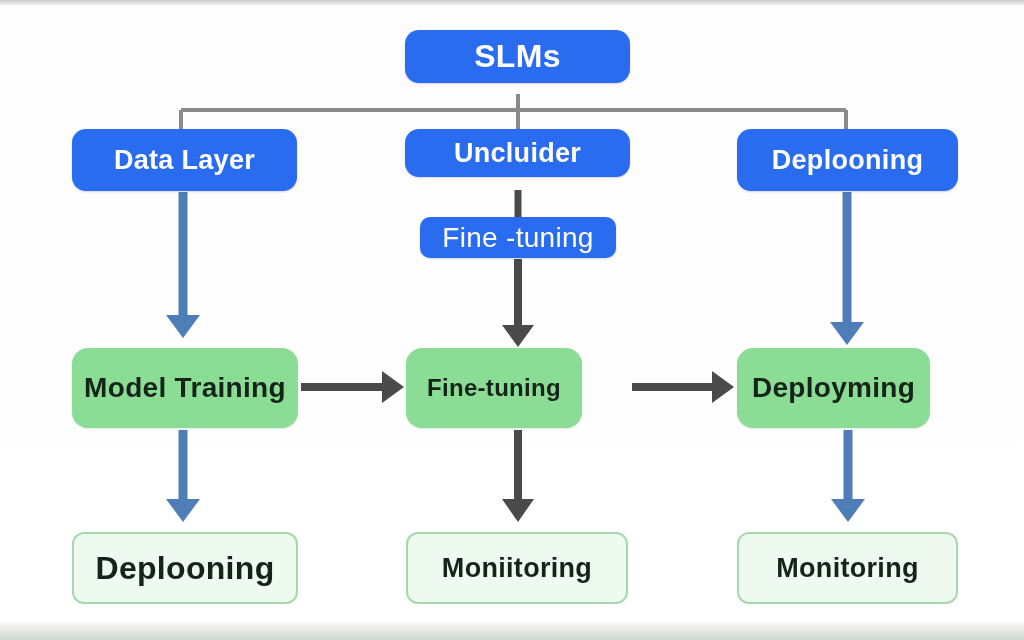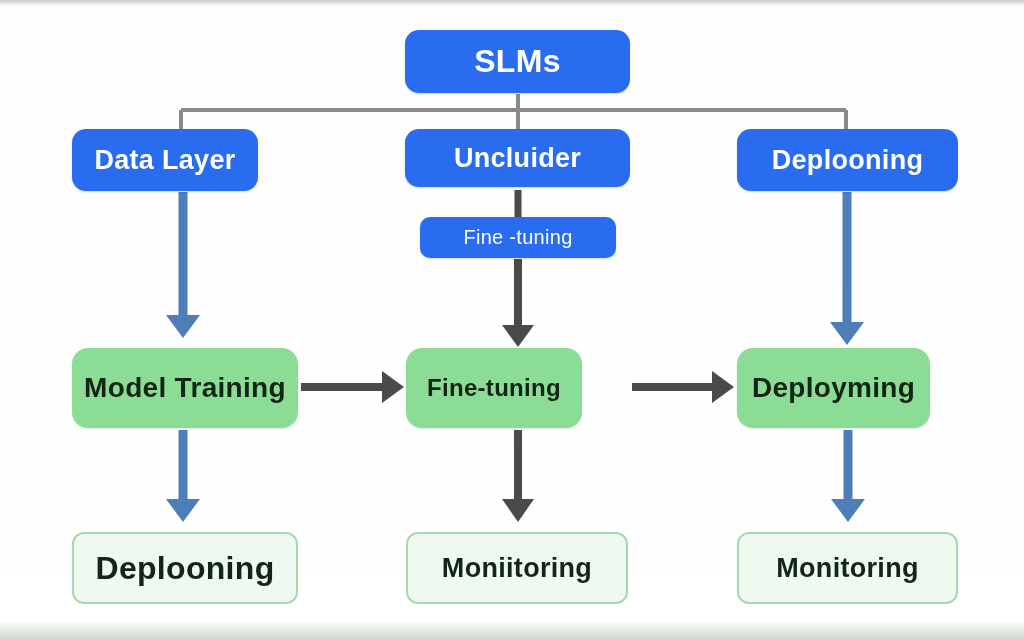--- a/index.html
+++ b/index.html
@@ -46,25 +46,25 @@
     box-shadow: 0 1px 2px rgba(20,80,40,0.12);
   }
   .node.pale {
     background: var(--pale_green_fill);
     border: 2px solid var(--pale_green_border);
     color: var(--dark_text);
     border-radius: 12px;
   }
 
   
-  #n-slms        { left: 405px; top:  30px; width: 225px; height: 63px; font-size: 32px; }
-  #n-data-layer  { left:  72px; top: 129px; width: 186px; height: 62px; font-size: 27px; align-items: center; }
-  #n-uncluider   { left: 405px; top: 129px; width: 225px; height: 58px; font-size: 27px; }
+  #n-slms        { left: 405px; top:  30px; width: 225px; height: 53px; font-size: 32px; }
+  #n-data-layer  { left:  72px; top: 129px; width: 225px; height: 62px; font-size: 27px; align-items: center; }
+  #n-uncluider   { left: 405px; top: 129px; width: 225px; height: 48px; font-size: 27px; }
   #n-meoiobning  { left: 737px; top: 129px; width: 221px; height: 62px; font-size: 27px; }
-  #n-ft-small    { left: 420px; top: 217px; width: 196px; height: 41px; font-size: 20px; border-radius: 10px; font-weight: normal; }
+  #n-ft-small    { left: 420px; top: 217px; width: 196px; height: 41px; font-size: 28px; border-radius: 10px; font-weight: normal; }
   #n-model-train { left:  72px; top: 348px; width: 226px; height: 80px; font-size: 28px; }
   #n-fine-tuning { left: 406px; top: 348px; width: 176px; height: 80px; font-size: 24px; }
   #n-deployming  { left: 737px; top: 348px; width: 193px; height: 80px; font-size: 28px; }
   #n-deplooning  { left:  72px; top: 532px; width: 226px; height: 72px; font-size: 32px; }
   #n-moniitoring { left: 406px; top: 532px; width: 222px; height: 72px; font-size: 27px; }
   #n-monitoring  { left: 737px; top: 532px; width: 221px; height: 72px; font-size: 27px; }
 </style>
 </head>
 <body>
 

